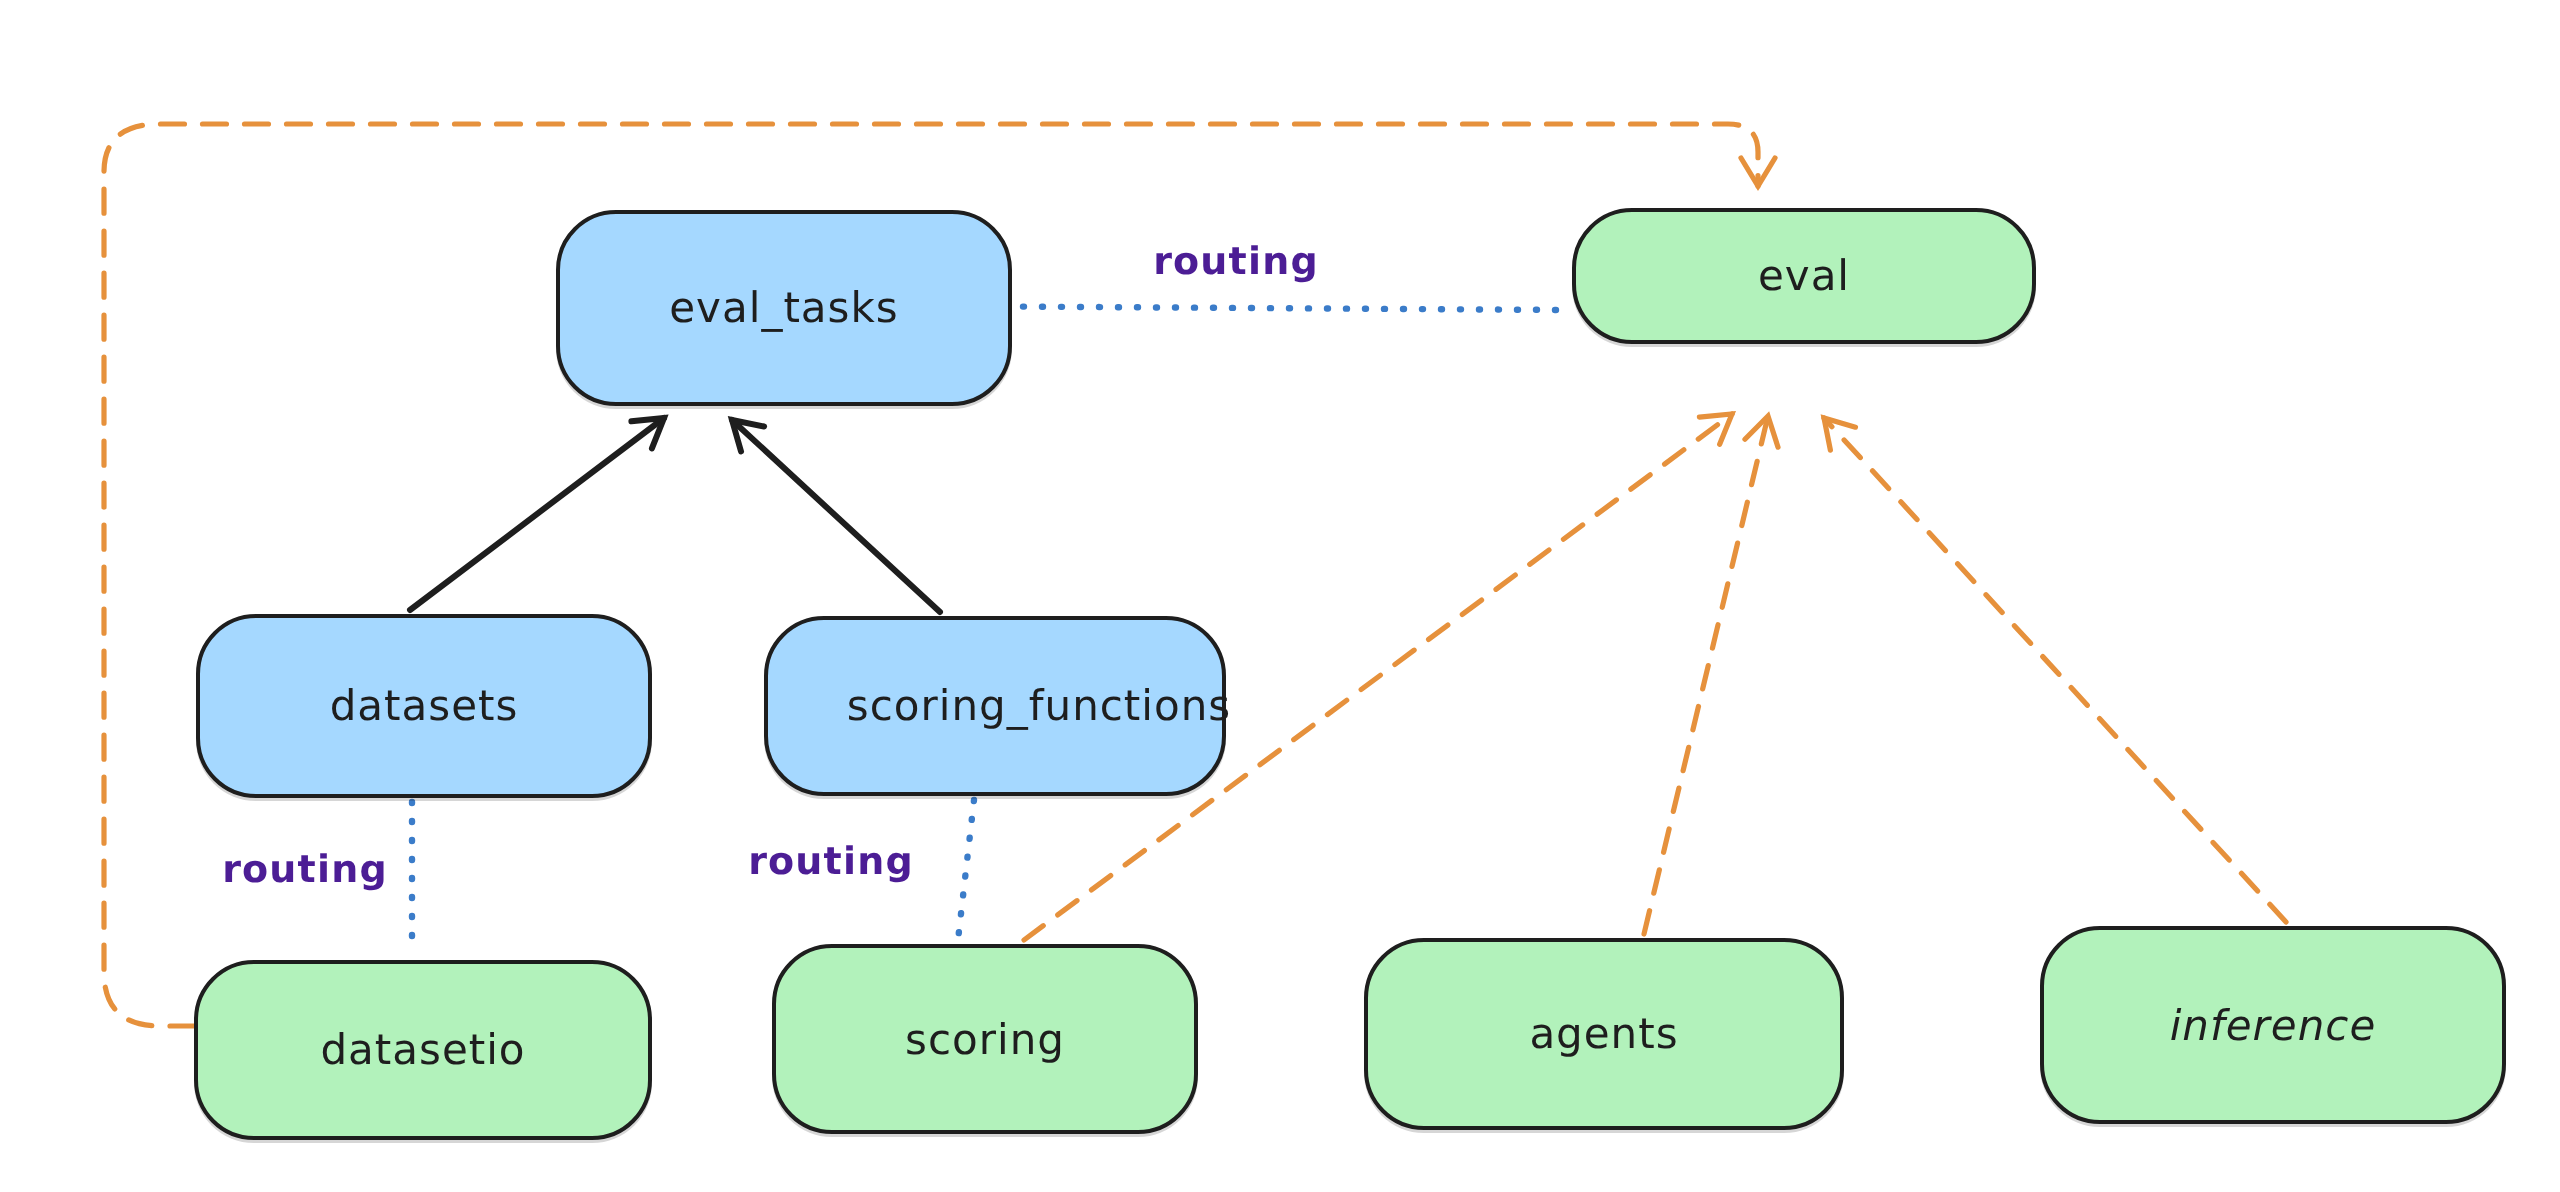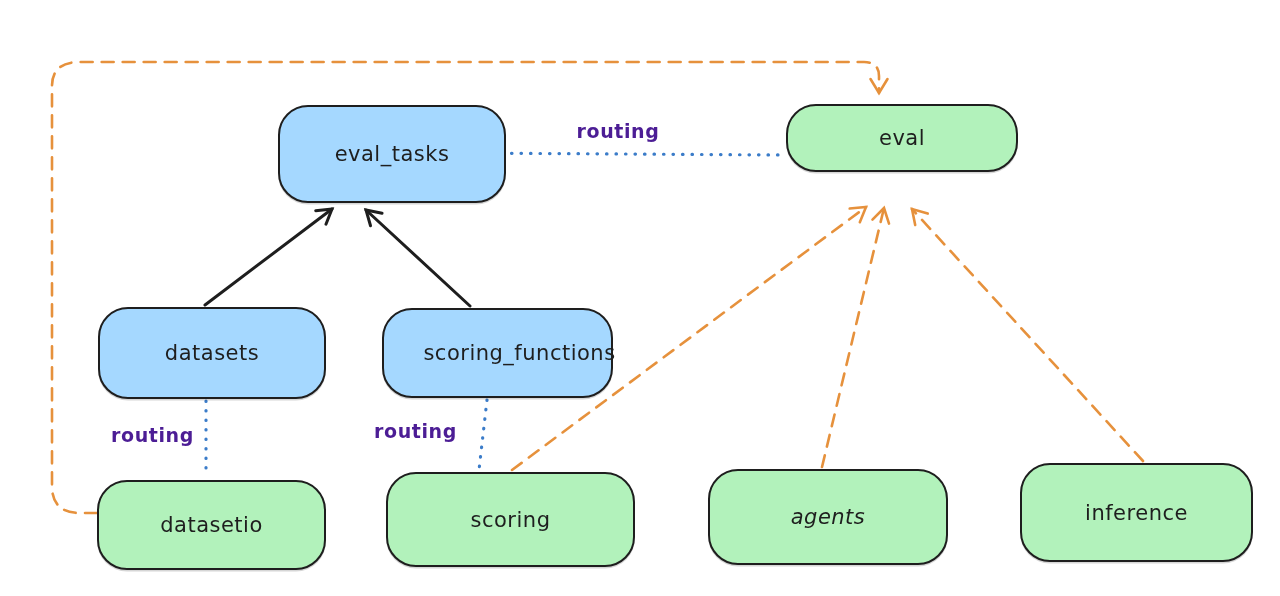--- a/index.html
+++ b/index.html
@@ -31,23 +31,23 @@
     font-weight:600;
     letter-spacing:0.6px;
     text-align:center;
   }
   
   #n-eval-tasks{left:233px;top:105px;width:228px;height:98px;margin-left:45px;}
   #n-eval{left:786px;top:104px;width:232px;height:68px;}
   #n-datasets{left:98px;top:307px;width:228px;height:92px;}
   #n-scoring-functions{left:382px;top:308px;width:231px;height:90px;padding-left:44px;}
   #n-datasetio{left:97px;top:480px;width:229px;height:90px;}
-  #n-scoring{left:386px;top:472px;width:249px;height:95px;}
-  #n-agents{left:708px;top:469px;width:240px;height:96px;font-style:italic;}
-  #n-inference{left:1020px;top:463px;width:233px;height:99px;}
+  #n-scoring{left:386px;top:472px;width:213px;height:95px;}
+  #n-agents{left:682px;top:469px;width:240px;height:96px;}
+  #n-inference{left:1020px;top:463px;width:233px;height:99px;font-style:italic;}
   #lbl-routing-h{left:563px;top:120px;width:110px;}
   #lbl-routing-v1{left:105px;top:424px;width:95px;}
   #lbl-routing-v2{left:368px;top:420px;width:95px;}
 </style>
 </head>
 <body>
 
 <div id="canvas">
 
   <svg id="edges-svg" viewBox="0 0 1280 596" xmlns="http://www.w3.org/2000/svg">

